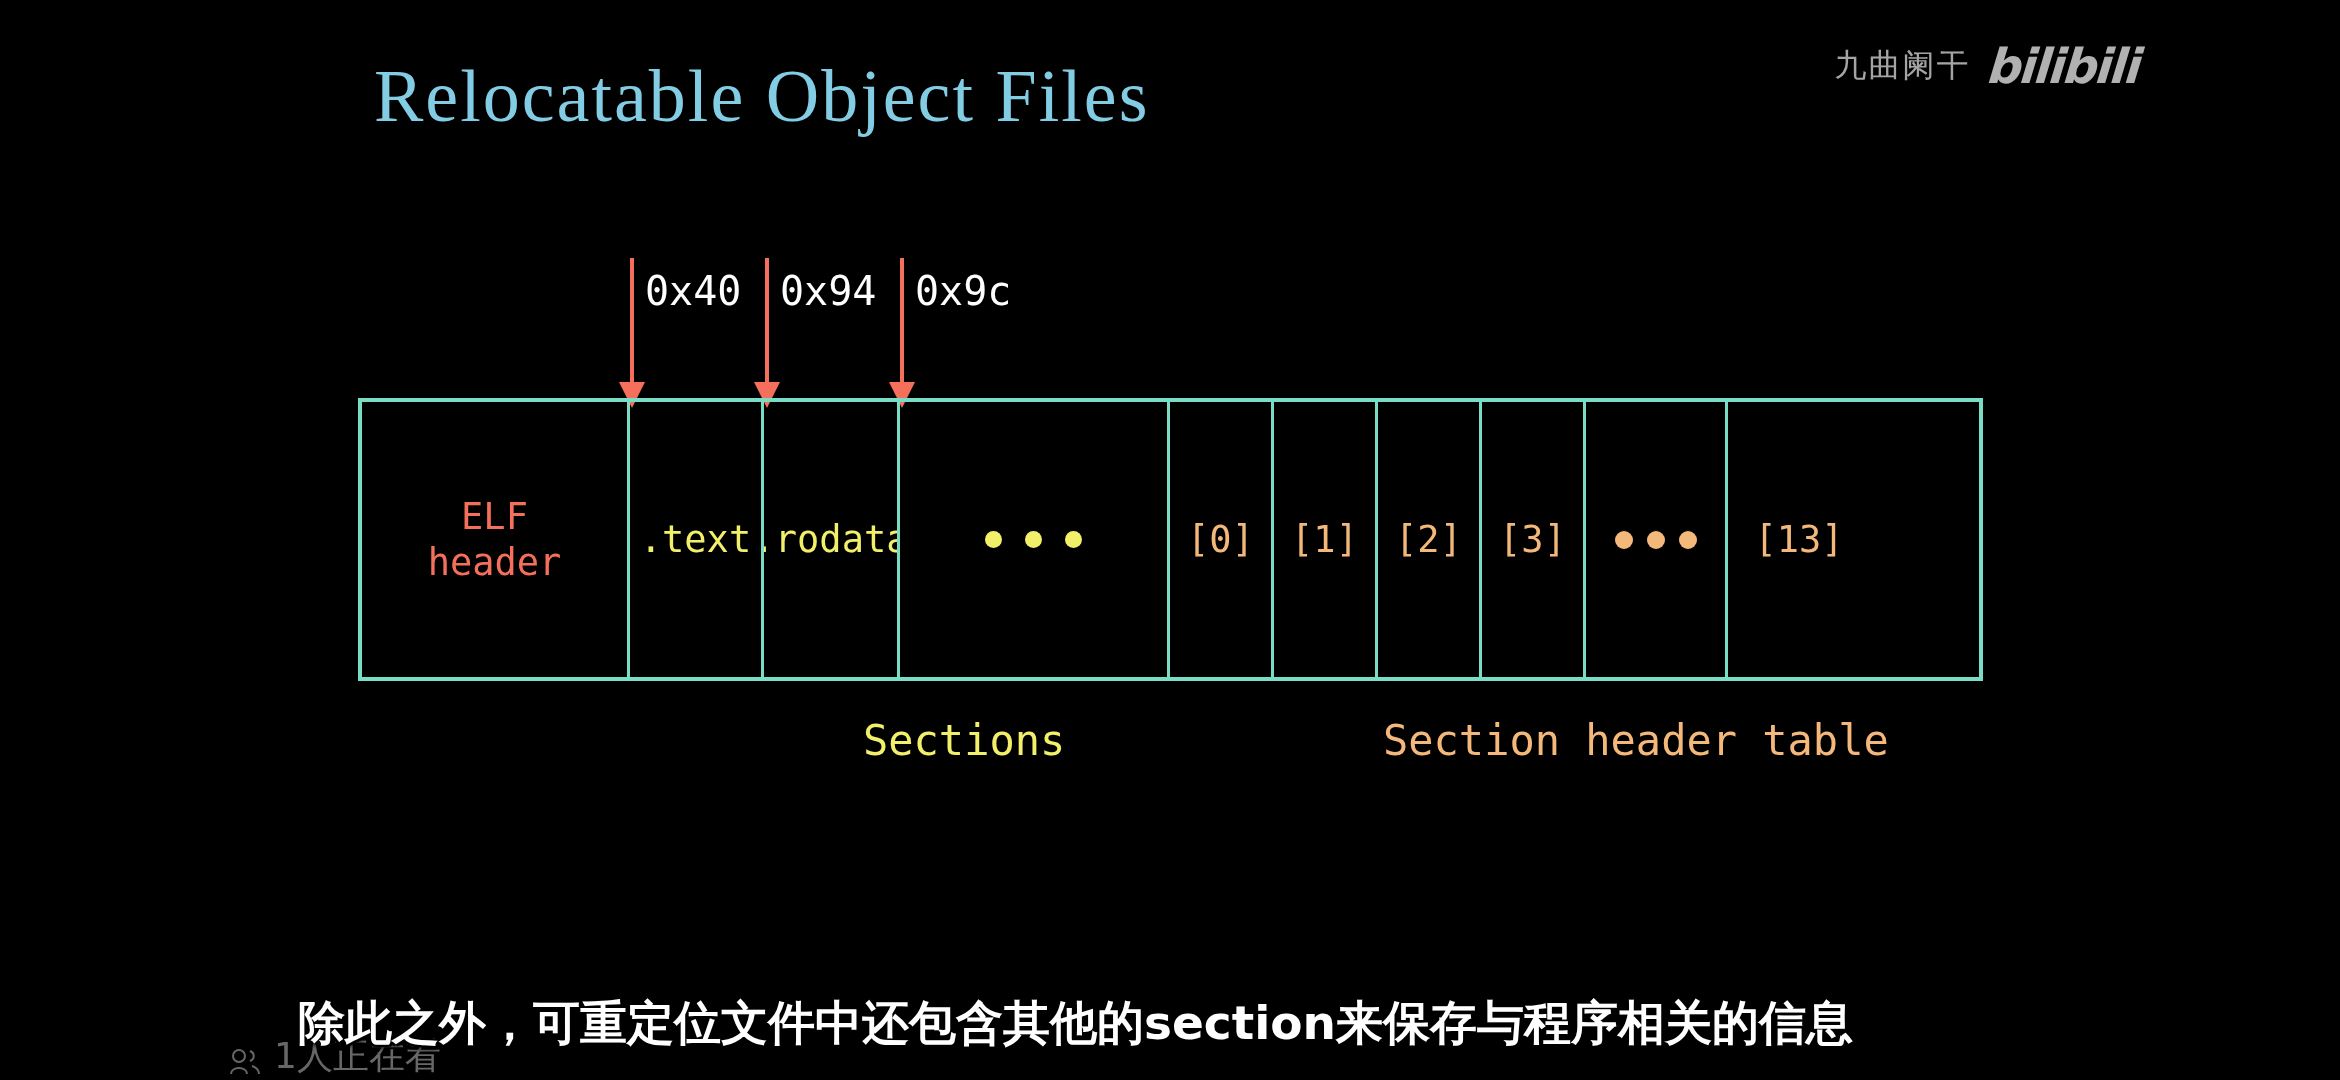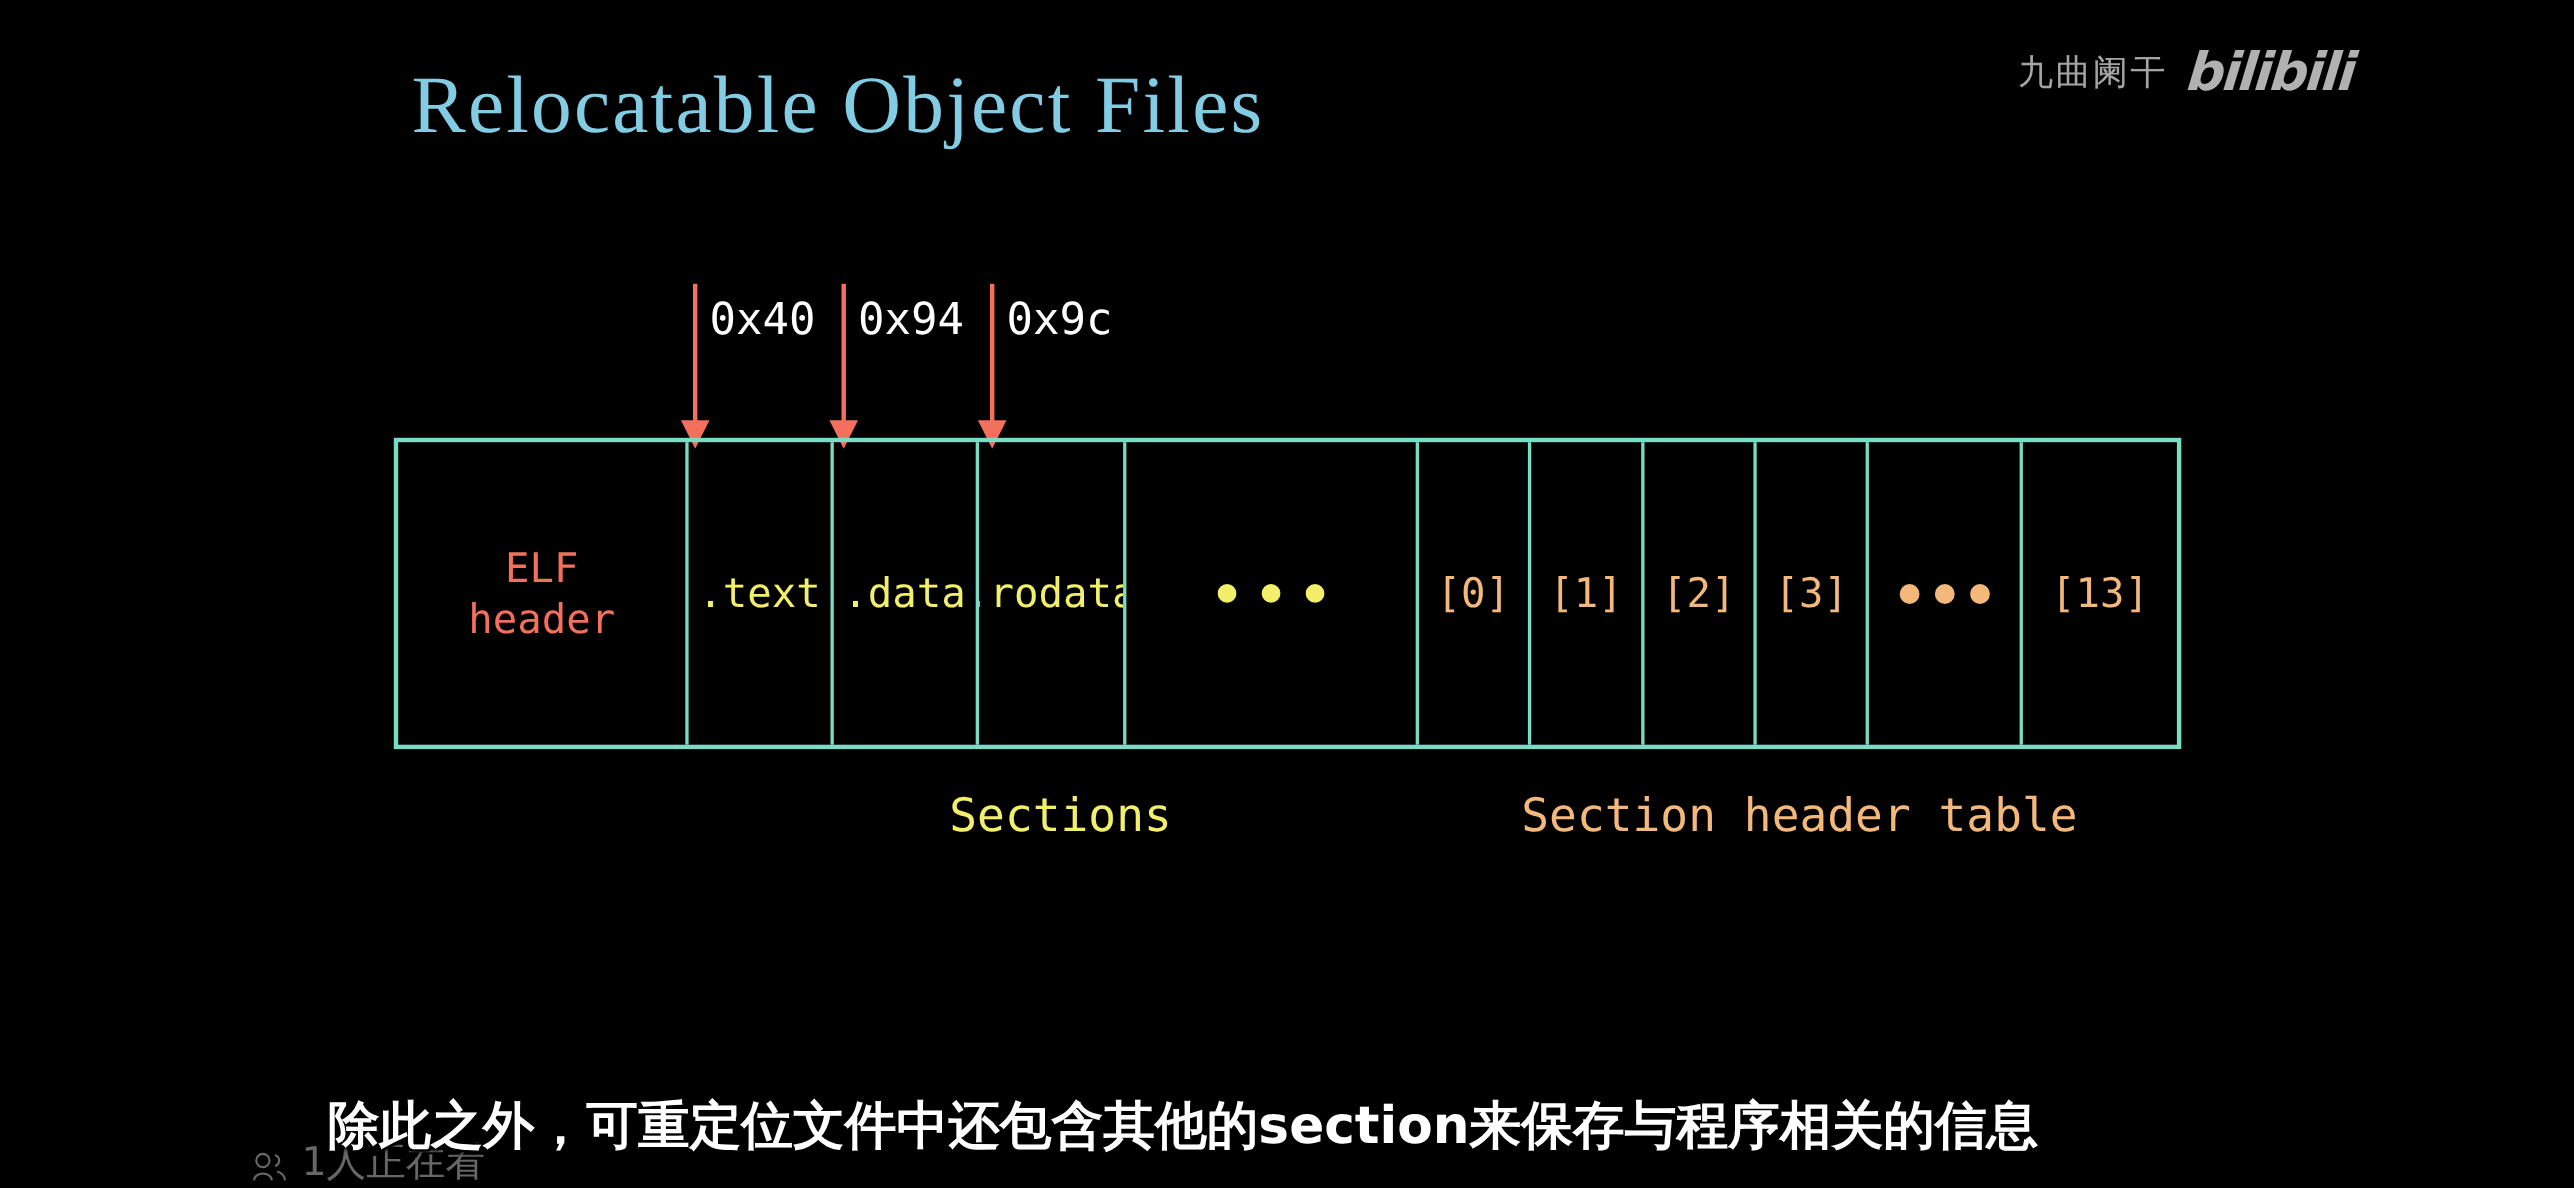--- a/index.html
+++ b/index.html
@@ -251,23 +251,20 @@
 
   <div class="cell c-elf">
     <span class="cell-label lbl-elf">ELF
 header</span>
   </div>
 
   <div class="cell c-text">
     <span class="cell-label lbl-sec">.text</span>
   </div>
 
-  <div class="cell c-data">
-    <span class="cell-label lbl-sec">.data</span>
-  </div>
 
   <div class="cell c-rod">
     <span class="cell-label lbl-sec">.rodata</span>
   </div>
 
   <div class="cell c-gap">
     <span class="dots">
       <span class="dot"></span>
       <span class="dot"></span>
       <span class="dot"></span>

